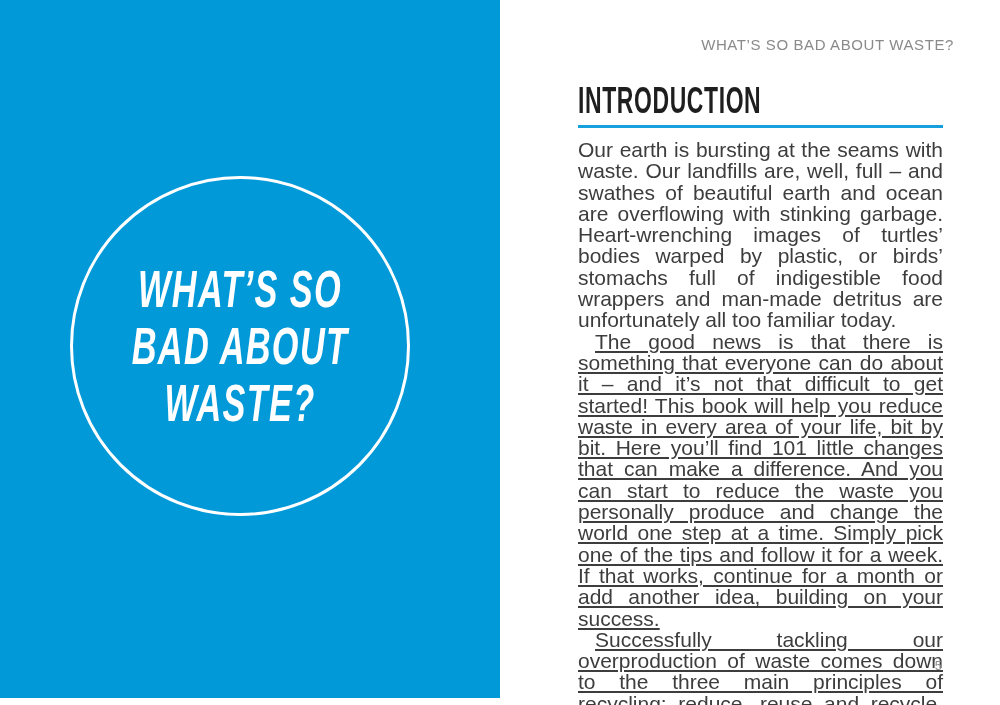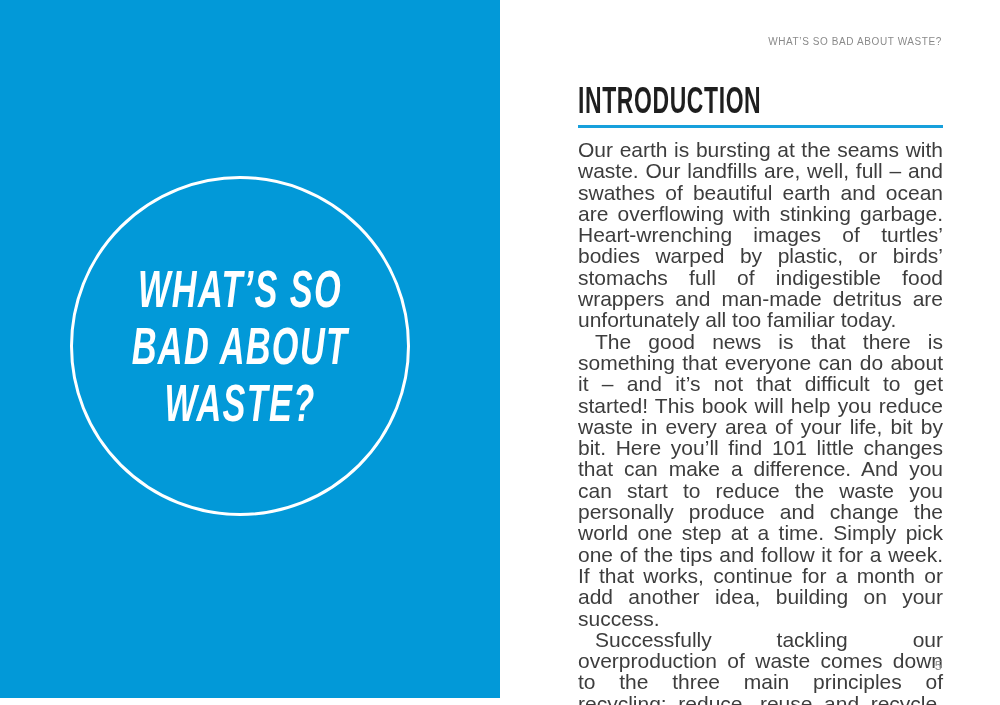--- a/index.html
+++ b/index.html
@@ -48,22 +48,22 @@
     white-space: nowrap;
   }
   .circle-title span { display: block; }
   
   .right-page {
     position: absolute; left: 500px; top: 0;
     width: 500px; height: 705px;
     background: #ffffff;
   }
   .running-header {
-    position: absolute; top: 36px; right: 58px;
-    font-size: 10px;
+    position: absolute; top: 36px; right: 46px;
+    font-size: 15px;
     letter-spacing: 0.6px;
     color: var(--header-gray);
   }
   .chapter-heading {
     position: absolute; left: 78px; top: 80px;
     margin: 0;
     font-size: 37px;
     font-weight: bold;
     letter-spacing: 1px;
     color: var(--heading-black);
@@ -78,21 +78,21 @@
   }
   .body-text {
     position: absolute; left: 78px; top: 139px;
     width: 365px;
     font-size: 21px;
     line-height: 21.3px;
     color: var(--body-gray);
     text-align: justify;
   }
   .body-text p { margin: 0; }
-  .body-text p.indent { text-indent: 17px; }
+  .body-text p.indent { text-indent: 17px; text-decoration: underline; }
   .page-number {
     position: absolute; right: 58px; top: 658px;
     font-size: 13px;
     color: var(--pagenum-gray);
   }
 </style>
 </head>
 <body>
 
 <div class="spread">

